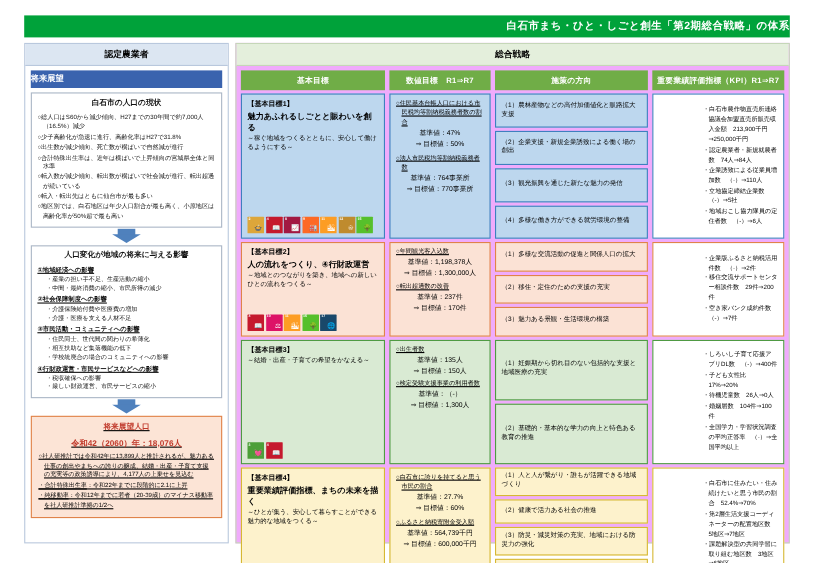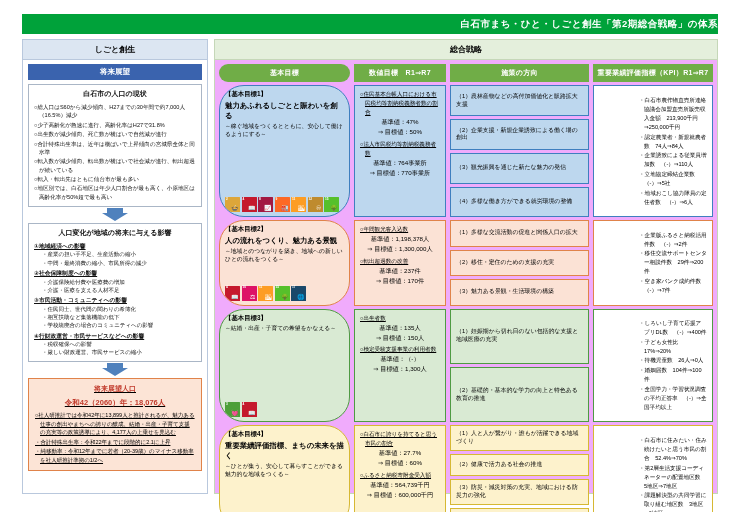--- a/index.html
+++ b/index.html
@@ -53,21 +53,21 @@
     text-align: center;
     font-size: 8px;
     font-weight: bold;
     color: #000;
     padding: 4px 0;
   }
   .left-body { padding: 4px 5px 4px 5px; flex: 1; display: flex; flex-direction: column; }
   .blue-bar {
     background: #3a63ae;
     color: #fff;
-    text-align: center;
+    text-align: left;
     font-size: 7.5px;
     font-weight: bold;
     padding: 3px 0;
     margin-bottom: 4px;
   }
   .panel {
     border: 1px solid #aab6c6;
     background: #fff;
     padding: 4px 5px;
     font-size: 5.6px;
@@ -144,21 +144,21 @@
   }
   .col-h {
     background: #70ad47;
     color: #ffffff;
     text-align: center;
     font-size: 7px;
     font-weight: bold;
     padding: 4px 0;
     letter-spacing: .3px;
   }
-  .c1 { flex: 0 0 131px; border-radius: 25px; }
+  .c1 { flex: 0 0 131px; }
   .c2 { flex: 0 0 92px; }
   .c3 { flex: 0 0 139px; }
   .c4 { flex: 1; }
 
   .rows { flex: 1; display: flex; flex-direction: column; padding: 0 4px 4px 4px; gap: 3px; }
   .row { display: flex; gap: 4px; }
   .cell { border-width: 1px; border-style: solid; padding: 4px 5px; overflow: hidden; }
 
   
   .goal-cell { display: flex; flex-direction: column; justify-content: space-between; }
@@ -209,21 +209,21 @@
 </head>
 <body>
 
 <div id="page">
 
   <div class="title-banner">白石市まち・ひと・しごと創生「第2期総合戦略」の体系</div>
 
   <div class="shell">
 
     <div class="left-col">
-      <div class="left-head">しごと創生</div>
+      <div class="left-head">認定農業者</div>
       <div class="left-body">
         <div class="blue-bar">将来展望</div>
 
         <div class="panel">
           <h4>白石市の人口の現状</h4>
           <ul id="cur-list">
               <li>○総人口はS60から減少傾向、H27までの30年間で約7,000人（16.5%）減少</li>
               <li>○少子高齢化が急速に進行、高齢化率はH27で31.8%</li>
               <li>○出生数が減少傾向、死亡数が横ばいで自然減が進行</li>
               <li>○合計特殊出生率は、近年は横ばいで上昇傾向の宮城県全体と同水準</li>
@@ -358,21 +358,21 @@
                 <li>・企業誘致による従業員増加数　（-）⇒110人</li>
                 <li>・立地協定締結企業数　（-）⇒5社</li>
                 <li>・地域おこし協力隊員の定住者数　（-）⇒6人</li>
               </ul>
             </div>
           </div>
           <div class="row" style="flex: 1 1 21%;">
             <div class="cell goal-cell c1 th-orange">
               <div>
                 <div class="goal-no">【基本目標2】</div>
-                <div class="goal-title">人の流れをつくり、魅力ある景観</div>
+                <div class="goal-title">人の流れをつくり、④行財政運営</div>
                 <div class="goal-sub">～地域とのつながりを築き、地域への新しいひとの流れをつくる～</div>
               </div>
               <div class="sdg-row">
                 <div class="sdg" style="background: rgb(197, 25, 45);">
                   <span class="n">4</span>
                   <span class="g">📖</span>
                 </div>
                 <div class="sdg" style="background: rgb(221, 19, 103);">
                   <span class="n">10</span>
                   <span class="g">⚖</span>

